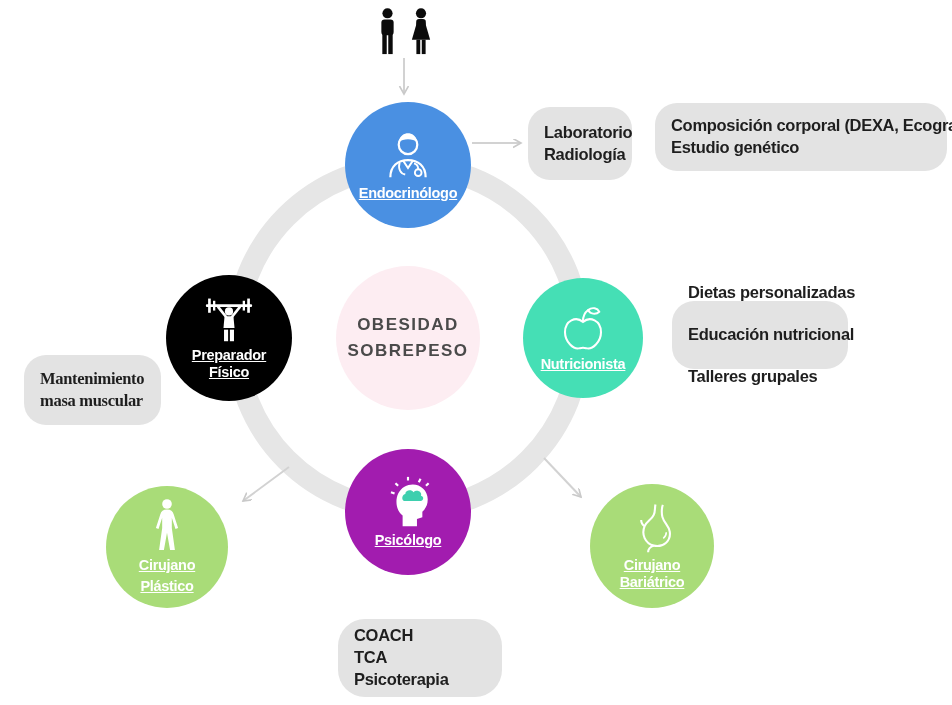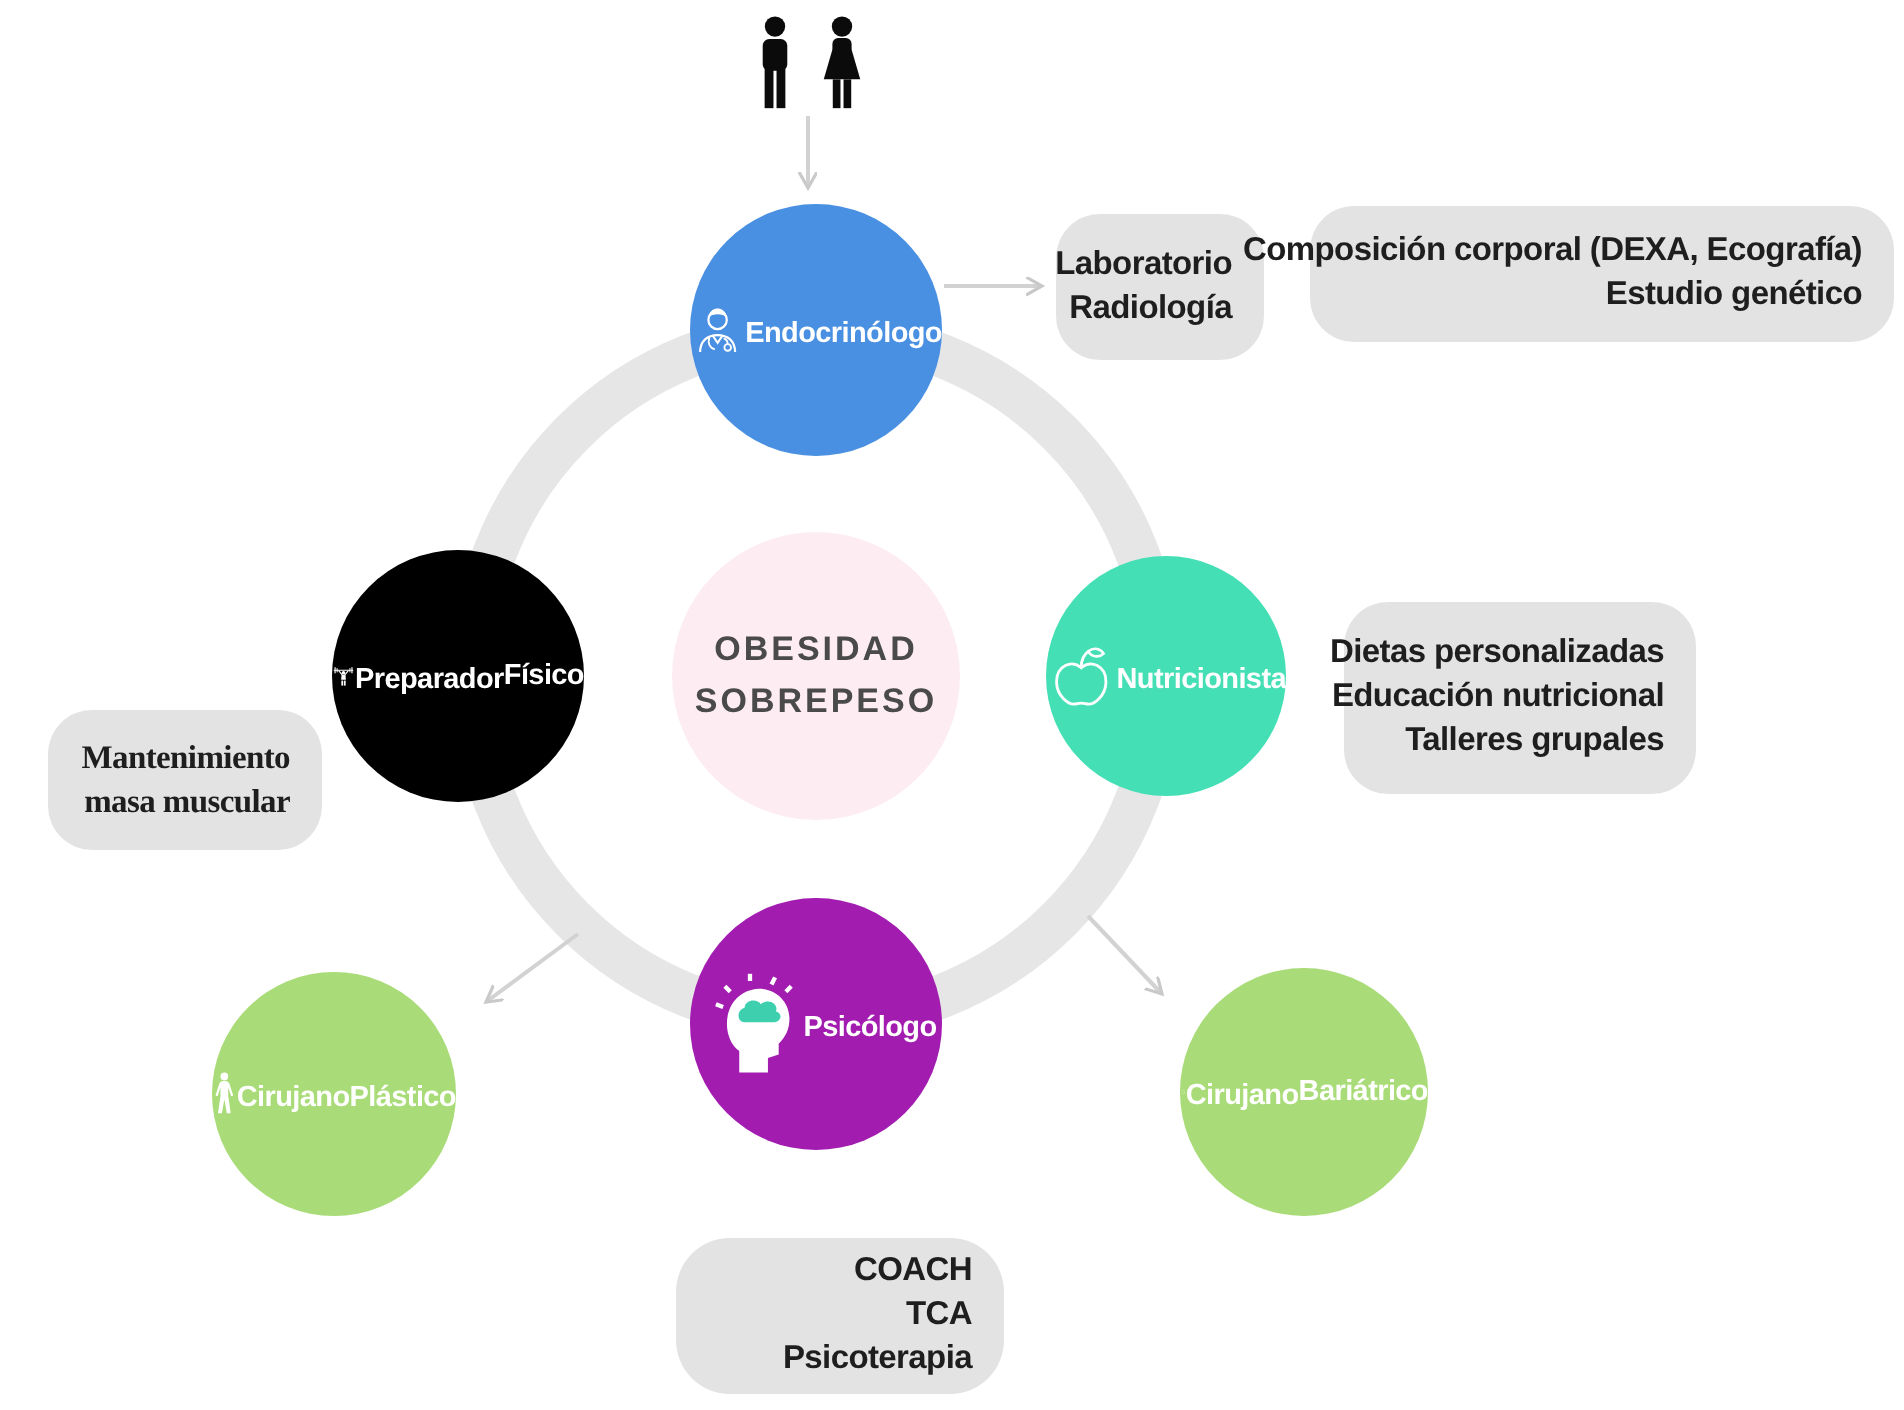--- a/index.html
+++ b/index.html
@@ -4,38 +4,38 @@
 <style>
   html,body{margin:0;padding:0;background:#ffffff;}
   #canvas{
     position:relative;width:952px;height:705px;background:#ffffff;overflow:hidden;
     font-family:"Liberation Sans", sans-serif;
   }
   #connectors{position:absolute;left:0;top:0;z-index:0;}
   .people{position:absolute;left:376px;top:8px;display:flex;gap:9px;align-items:flex-end;z-index:2;}
   .node{
     position:absolute;border-radius:50%;z-index:2;
-    display:flex;flex-direction:row;align-items:center;justify-content:center;
-    color:#ffffff;text-align:center;
+    display:flex;flex-direction:column;align-items:center;justify-content:center;
+    color:#ffffff;text-align:center;text-decoration:underline;
   }
   .node .icon{display:block;}
   .node-label{
     font-weight:bold;font-size:14.5px;letter-spacing:-0.3px;line-height:1.15;margin-top:4px;
   }
   .center-circle{
     position:absolute;left:336px;top:266px;width:144px;height:144px;border-radius:50%;
     display:flex;flex-direction:column;align-items:center;justify-content:center;z-index:1;
   }
   .center-line{
     font-weight:bold;font-size:17px;letter-spacing:1.5px;color:#4a4a4a;line-height:1.55;
   }
   .note{
     position:absolute;background:#e3e3e3;border-radius:22px;z-index:1;
     display:flex;flex-direction:column;justify-content:center;
-    padding:10px 16px;box-sizing:border-box;align-items:flex-end;
+    padding:10px 16px;box-sizing:border-box;
   }
   .note-line{
     font-size:16.5px;font-weight:600;color:#1e1e1e;letter-spacing:-0.3px;line-height:1.32;
     white-space:nowrap;
   }
 </style>
 </head>
 <body>
 
 <div id="canvas">
@@ -150,21 +150,21 @@
   <div class="note" style="left:528px;top:107px;width:104px;height:73px;">
     <div class="note-line">Laboratorio</div>
     <div class="note-line">Radiología</div>
   </div>
 
   <div class="note" style="left:655px;top:103px;width:292px;height:68px;">
     <div class="note-line">Composición corporal (DEXA, Ecografía)</div>
     <div class="note-line">Estudio genético</div>
   </div>
 
-  <div class="note" style="left:672px;top:301px;width:176px;height:96px;">
+  <div class="note" style="left:672px;top:301px;width:176px;height:68px;gap:20px;">
     <div class="note-line">Dietas personalizadas</div>
     <div class="note-line">Educación nutricional</div>
     <div class="note-line">Talleres grupales</div>
   </div>
 
   <div class="note" style="left:24px;top:355px;width:137px;height:70px;font-family:Liberation Serif, serif;">
     <div class="note-line">Mantenimiento</div>
     <div class="note-line">masa muscular</div>
   </div>
 

